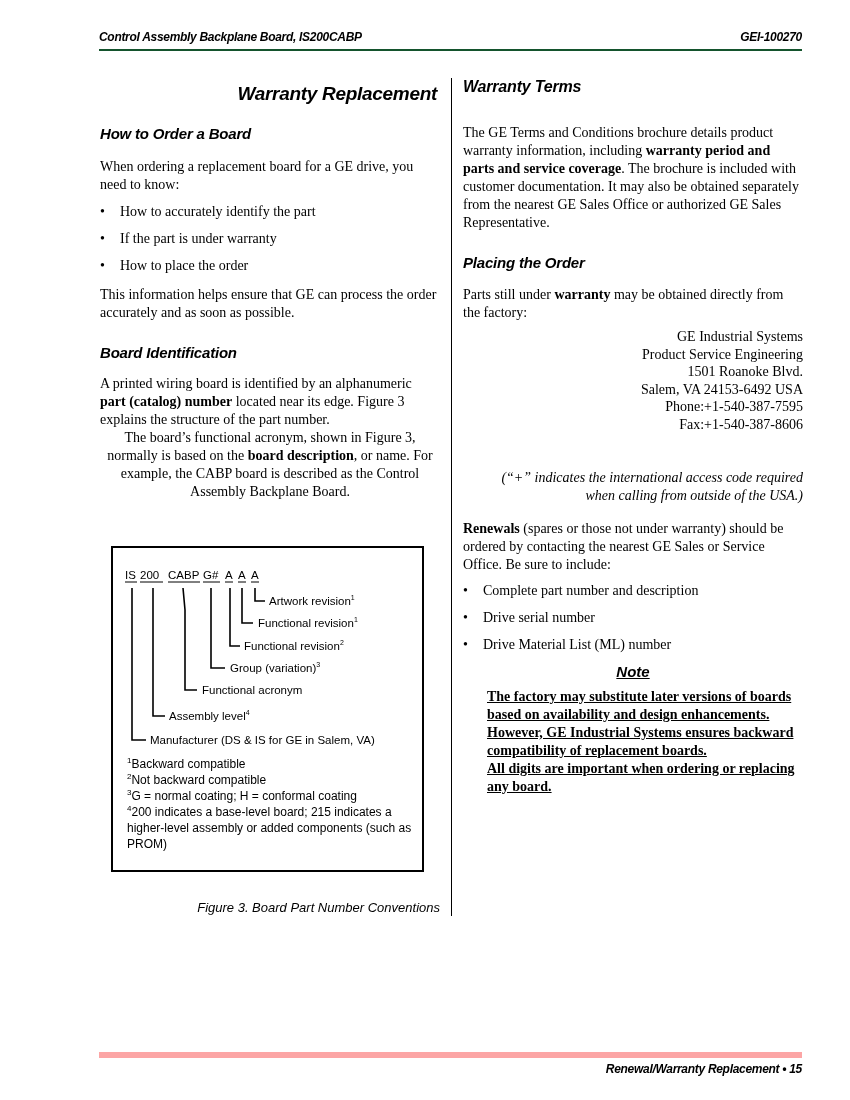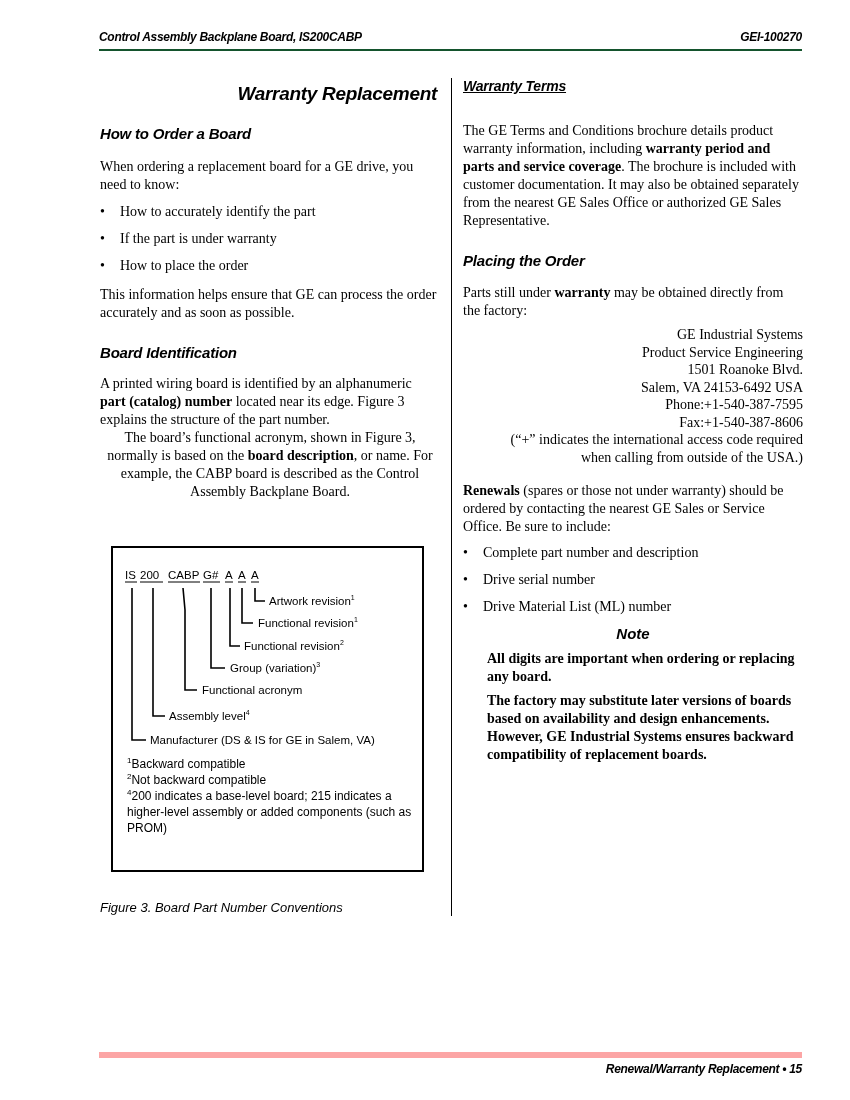--- a/index.html
+++ b/index.html
@@ -19,21 +19,21 @@
 
   .main-title { font: italic bold 19px "Liberation Sans", sans-serif; text-align: right; margin: 3px; padding-top: 2px; height: 28px; letter-spacing: -0.3px; }
   h2 { font: italic bold 15px "Liberation Sans", sans-serif; margin: 0; letter-spacing: -0.2px; }
   p { font: 14px/18px "Liberation Serif", serif; margin: 0; }
   ul { list-style: none; margin: 0; padding: 0; }
   li { font: 14px/18px "Liberation Serif", serif; position: relative; padding-left: 20px; margin-bottom: 9px; }
   li .bullet { position: absolute; left: 0; top: 0; }
 
   .fig-box { position: absolute; left: 111px; top: 546px; width: 313px; height: 326px; border: 2px solid #000000; box-sizing: border-box; }
   .fig-svg { position: absolute; left: 0; top: 0; }
-  .fig-caption { position: absolute; left: 100px; top: 900px; width: 340px; text-align: left; font: italic 13px "Liberation Sans", sans-serif; }
+  .fig-caption { position: absolute; left: 100px; top: 900px; width: 340px; text-align: right; font: italic 13px "Liberation Sans", sans-serif; }
   .fn { position: absolute; left: 14px; font: 12px/16px "Liberation Sans", sans-serif; width: 290px; }
   .fn sup { font-size: 8px; vertical-align: 5px; line-height: 0; }
 
   .address { padding-left: 24px; font: 14px/17.5px "Liberation Serif", serif; text-align: right; }
   .address .row { white-space: nowrap; }
   .note-title { font: italic bold 15px "Liberation Sans", sans-serif; text-align: center; margin: 0; }
   .note-body { padding-left: 24px; }
   .note-body p { font: bold 14px/18px "Liberation Serif", serif; }
 </style>
 </head>
@@ -98,53 +98,54 @@
       <text x="131" y="102"><tspan>Functional revision</tspan><tspan font-size="7" dy="-5">2</tspan></text>
       <text x="117" y="124"><tspan>Group (variation)</tspan><tspan font-size="7" dy="-5">3</tspan></text>
       <text x="89" y="146"><tspan>Functional acronym</tspan></text>
       <text x="56" y="172"><tspan>Assembly level</tspan><tspan font-size="7" dy="-5">4</tspan></text>
       <text x="37" y="196">Manufacturer (DS &amp; IS for GE in Salem, VA)</text>
     </g>
   </svg>
   <div class="fn" style="top:208px;">
     <div><sup>1</sup><span>Backward compatible</span></div>
     <div><sup>2</sup><span>Not backward compatible</span></div>
+    <div><sup>3</sup><span>G = normal coating; H = conformal coating</span></div>
     <div><sup>4</sup><span>200 indicates a base-level board; 215 indicates a higher-level assembly or added components (such as PROM)</span></div>
   </div>
 </div>
 <div class="fig-caption">Figure 3.  Board Part Number Conventions</div>
 
 <div class="col-right">
-  <h2 style="font-size:14px;text-decoration:underline;">Warranty Terms</h2>
+  <h2 style="font-size:16px;">Warranty Terms</h2>
   <p style="margin-top:28px;"><span>The GE Terms and Conditions brochure details product warranty information, including </span><b>warranty period and parts and service coverage</b><span>. The brochure is included with customer documentation. It may also be obtained separately from the nearest GE Sales Office or authorized GE Sales Representative.</span></p>
 
   <h2 style="margin-top:22px;">Placing the Order</h2>
   <p style="margin-top:15px;"><span>Parts still under </span><b>warranty</b><span> may be obtained directly from the factory:</span></p>
 
   <div class="address" style="margin-top:6px;">
     <div class="row">GE Industrial Systems</div>
     <div class="row">Product Service Engineering</div>
     <div class="row">1501 Roanoke Blvd.</div>
     <div class="row">Salem, VA  24153-6492  USA</div>
     <div class="row"><span style="display:inline-block;width:52px;">Phone:</span><span>+1-540-387-7595</span></div>
     <div class="row"><span style="display:inline-block;width:52px;">Fax:</span><span>+1-540-387-8606</span></div>
-    <div style="">(“+” indicates the international access code required when calling from outside of the USA.)</div>
+    <div style="font-style:italic;margin-top:36px;">(“+” indicates the international access code required when calling from outside of the USA.)</div>
   </div>
 
   <p style="margin-top:16px;"><b>Renewals</b><span> (spares or those not under warranty) should be ordered by contacting the nearest GE Sales or Service Office. Be sure to include:</span></p>
   <ul style="margin-top:8px;">
     <li><span class="bullet">•</span><span>Complete part number and description</span></li>
     <li><span class="bullet">•</span><span>Drive serial number</span></li>
     <li><span class="bullet">•</span><span>Drive Material List (ML) number</span></li>
   </ul>
 
-  <div style="margin-top:5px;">
+  <div style="margin-top:5px;text-decoration:underline;">
     <div class="note-title">Note</div>
     <div class="note-body" style="margin-top:8px;">
+      <p style="margin-top:6px;">The factory may substitute later versions of boards based on availability and design enhancements. However, GE Industrial Systems ensures backward compatibility of replacement boards.</p>
       <p>All digits are important when ordering or replacing any board.</p>
-      <p style="margin-top:6px;">The factory may substitute later versions of boards based on availability and design enhancements. However, GE Industrial Systems ensures backward compatibility of replacement boards.</p>
     </div>
   </div>
 </div>
 
 <div class="ftr">
   <span class="ftr-text">Renewal/Warranty Replacement  •  15</span>
 </div>
 
 </body></html>

